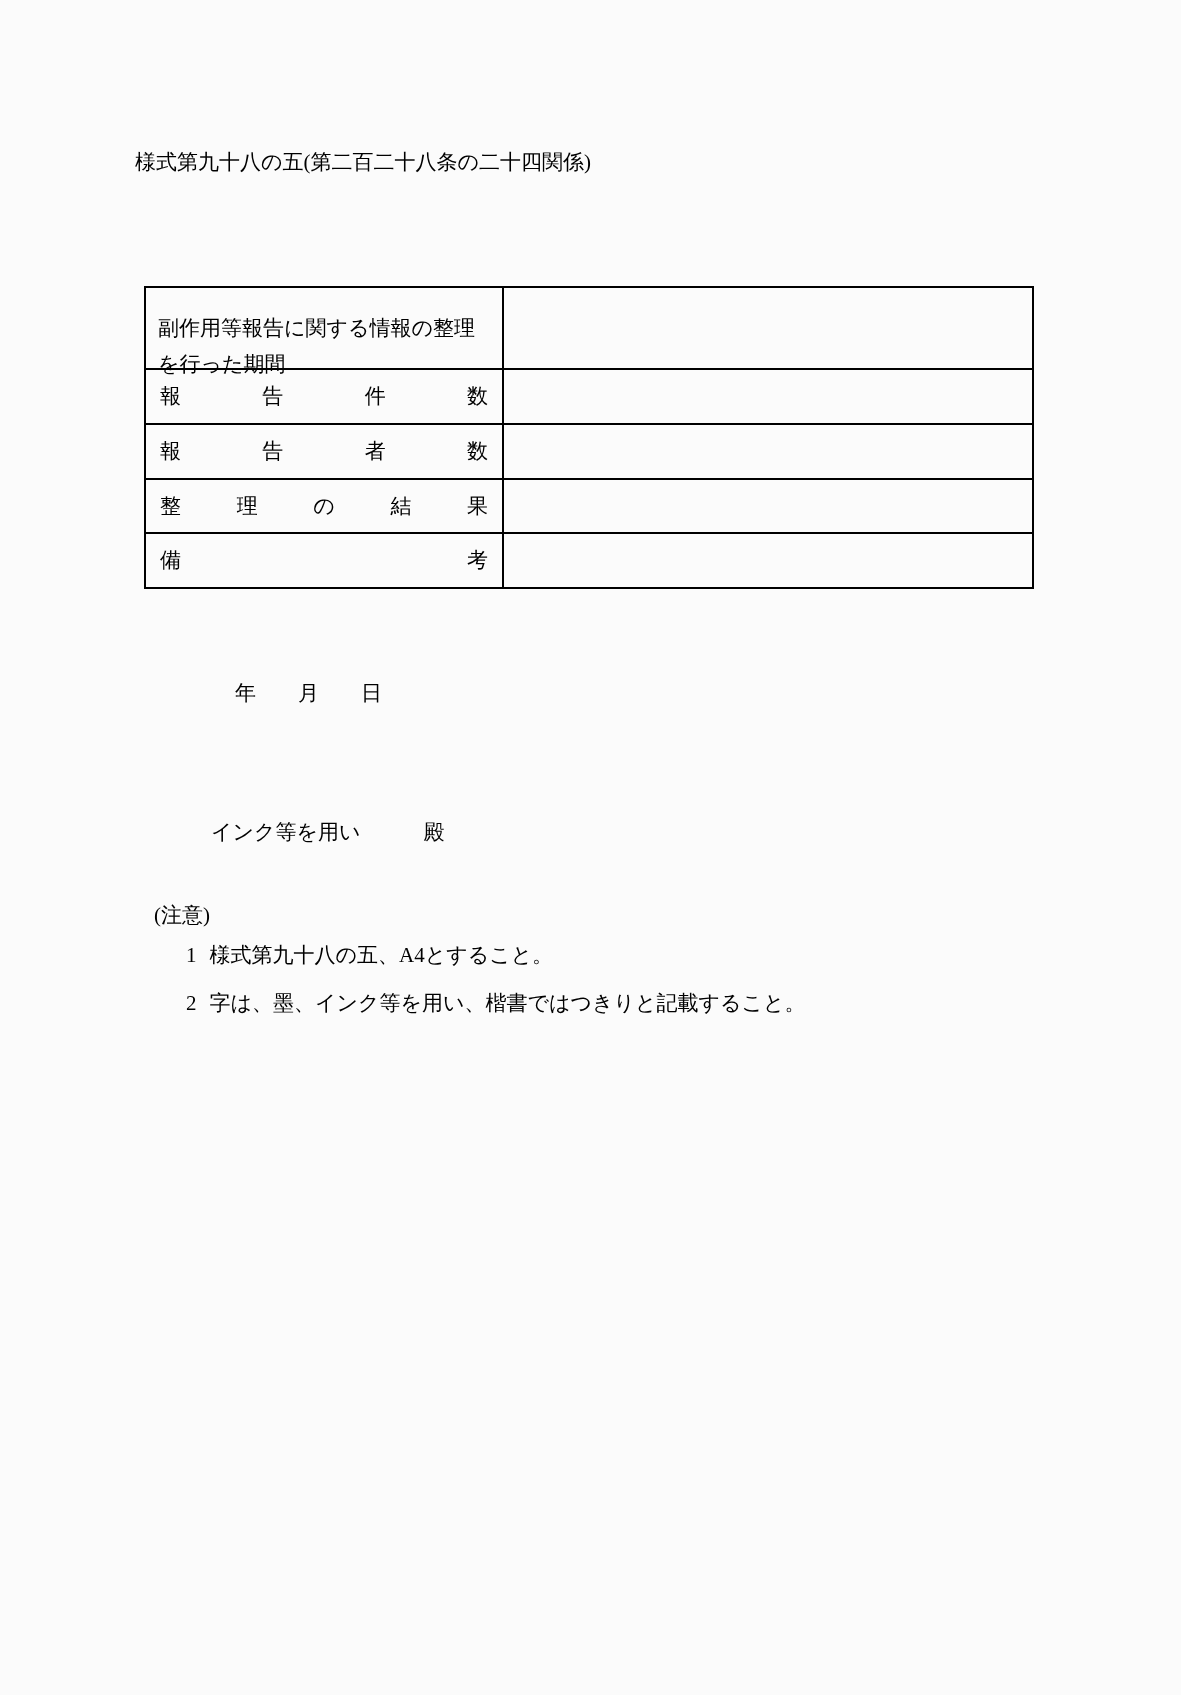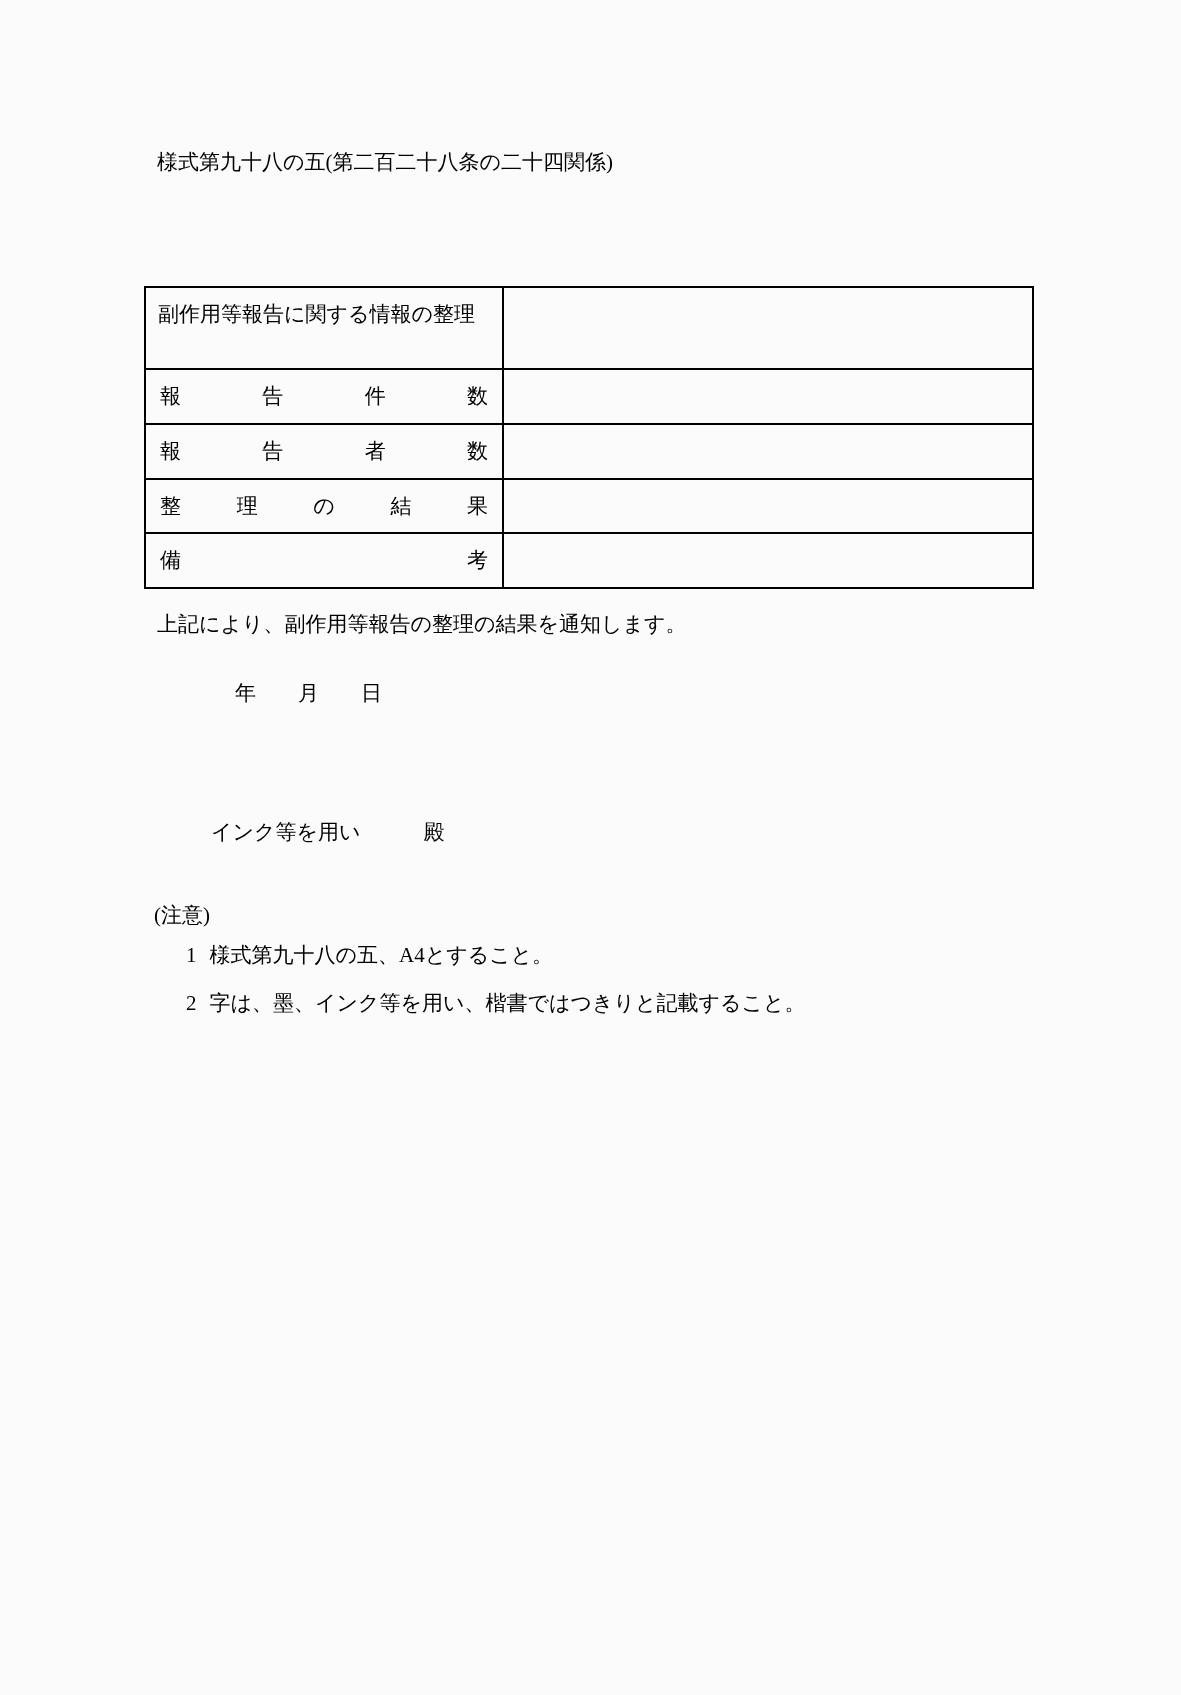--- a/index.html
+++ b/index.html
@@ -9,21 +9,21 @@
     width:1181px;height:1695px;
     margin:0 auto;
     background:#fbfbfb;
     color:#000;
     font-family:"Liberation Serif","DejaVu Serif",serif;
     font-size:21px;
     line-height:25px;
     overflow:hidden;
   }
   .abs{position:absolute;white-space:pre;}
-  .form-number{left:135px;top:150px;margin-left:22px;}
+  .form-number{left:135px;top:150px;}
   .form-title{left:415px;top:219px;letter-spacing:1px;}
 
   
   .form-table{
     position:absolute;left:144px;top:286px;width:890px;
     border:2px solid #000;
     box-sizing:border-box;
     background:#fbfbfb;
   }
   .trow{display:flex;box-sizing:border-box;}
@@ -32,21 +32,21 @@
     width:358px;box-sizing:border-box;
     border-right:2px solid #000;
     padding:0 14px;
   }
   .tvalue{flex:1;}
   .row-1{height:80px;}
   .row-2{height:55px;}
   .row-3{height:55px;}
   .row-4{height:54px;}
   .row-5{height:55px;}
-  .row-1 .tlabel{padding:8px 12px 0 12px;line-height:36px;white-space:nowrap;}
+  .row-1 .tlabel{padding:22px 12px 0 12px;line-height:36px;white-space:nowrap;}
   .justify-chars{
     display:flex;
     justify-content:space-between;
     align-items:center;
   }
 
   .statement{left:157px;top:612px;}
   .date-line{left:195px;top:681px;margin-left:40px;}
   .sender-line{left:487px;top:748px;}
   .recipient-line{left:211px;top:820px;}
@@ -61,20 +61,21 @@
 <div class="page">
 
   <div class="abs form-number">様式第九十八の五(第二百二十八条の二十四関係)</div>
 
 
   <div class="form-table">
 
     <div class="trow row-1">
       <div class="tlabel">
         <div>副作用等報告に関する情報の整理</div>
+        <div>を行った期間</div>
       </div>
       <div class="tvalue"></div>
     </div>
 
     <div class="trow row-2">
       <div class="tlabel justify-chars">
           <span>報</span>
           <span>告</span>
           <span>件</span>
           <span>数</span>
@@ -106,21 +107,20 @@
     <div class="trow row-5">
       <div class="tlabel justify-chars">
           <span>備</span>
           <span>考</span>
         </div>
       <div class="tvalue"></div>
     </div>
 
   </div>
 
-  <div class="abs statement">上記により、副作用等報告の整理の結果を通知します。</div>
 
   <div class="abs date-line">年　　月　　日</div>
 
 
   <div class="abs recipient-line">インク等を用い　　　殿</div>
 
   <div class="abs notes-heading">(注意)</div>
 
   <div class="abs note-item note-1">
     <span class="note-num">1</span>

